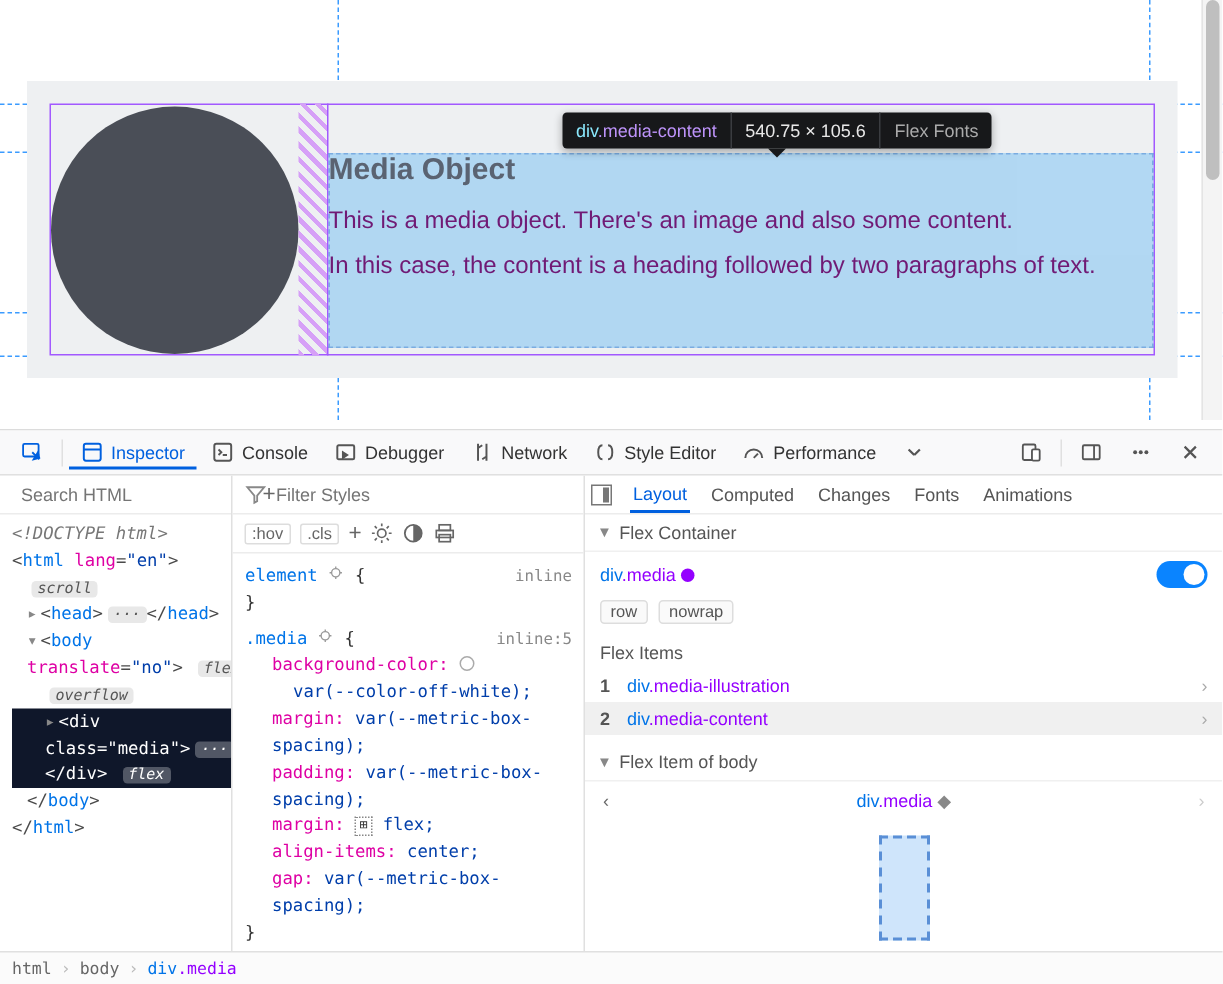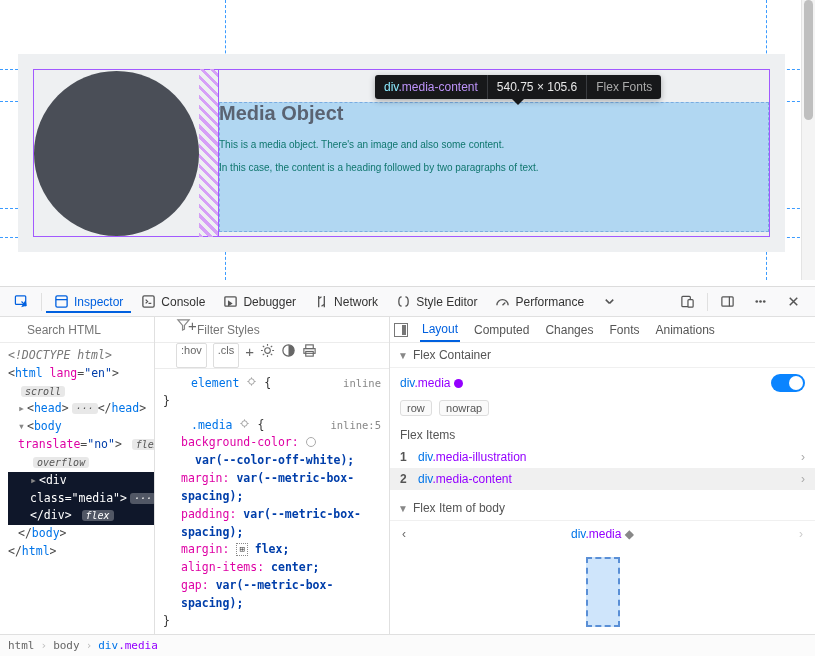--- a/index.html
+++ b/index.html
@@ -10,21 +10,21 @@
 .guide-v { position: absolute; top: 0; bottom: 0; border-left: 1px dashed #3b9bff; }
 
 .media-box { position: absolute; left: 18px; top: 54px; right: 30px; height: 198px; background: #eef0f2; padding: 15px; }
 .media { position: relative; display: flex; align-items: center; height: 168px; border: 1px solid #a259ff; }
 .media-illustration { width: 165px; height: 165px; border-radius: 50%; background: #4a4e57; flex-shrink: 0; }
 .hatch { width: 20px; height: 168px; background: repeating-linear-gradient(45deg, #d6a0f7 0 3px, transparent 3px 7px); flex-shrink: 0; border-right: 1px solid #a259ff; }
 .media-content { flex: 1; align-self: stretch; position: relative; }
 .content-highlight { position: absolute; left: 0; right: 0; top: 32px; bottom: 4px; background: #8ac8f3; opacity: 0.6; border: 1px dashed #2e7fd6; }
 .content-text { position: relative; padding-top: 32px; color: #4a5568; }
 .content-text h2 { font-size: 20px; font-weight: 600; margin-bottom: 14px; color: #5a6372; }
-.content-text p { font-size: 10px; margin-bottom: 12px; color: #0f766e; }
+.content-text p { font-size: 16px; margin-bottom: 12px; color: #701a75; }
 
 .tooltip { position: absolute; left: 375px; top: 75px; background: #17181a; color: #ddd; border-radius: 3px; display: inline-flex; font-size: 12px; align-items: center; box-shadow: 0 2px 6px rgba(0,0,0,.3); }
 .tooltip::after { content: ""; position: absolute; left: 50%; bottom: -6px; margin-left: -6px; border: 6px solid transparent; border-top-color: #17181a; border-bottom: none; }
 .tooltip .seg { padding: 5px 9px; border-right: 1px solid #3a3c40; }
 .tooltip .seg:last-child { border-right: none; }
 .tooltip .tag { color: #8be9fd; }
 .tooltip .cls { color: #bd93f9; }
 .tooltip .dim { color: #e8e8e8; }
 .tooltip .meta { color: #aaa; }
 
@@ -36,44 +36,44 @@
 .toolbar { display: flex; align-items: center; height: 30px; border-bottom: 1px solid #e0e0e0; padding: 0 6px; gap: 2px; background: #f9f9fa; }
 .tool-btn { display: inline-flex; align-items: center; gap: 5px; padding: 4px 8px; border-radius: 3px; cursor: pointer; color: #333; }
 .tool-btn.active { color: #0060df; border-bottom: 2px solid #0060df; border-radius: 0; padding-bottom: 2px; }
 .tool-sep { width: 1px; height: 18px; background: #e0e0e0; margin: 0 2px; }
 .spacer { flex: 1; }
 .icon { width: 15px; height: 15px; display: inline-block; }
 
 .main { flex: 1; display: flex; overflow: hidden; }
 .col { display: flex; flex-direction: column; border-right: 1px solid #e0e0e0; }
 .col:last-child { border-right: none; }
-.col-head { display: flex; height: 26px; border-bottom: 1px solid #ececec; padding: 0 21px; gap: 6px; color: #666; }
+.col-head { display: flex; align-items: center; height: 26px; border-bottom: 1px solid #ececec; padding: 0 8px; gap: 6px; color: #666; }
 .search-input { border: none; outline: none; font-size: 12px; flex: 1; background: transparent; }
 .mini-btn { font-size: 11px; color: #666; border: 1px solid #ddd; border-radius: 2px; padding: 0 4px; cursor: pointer; background: #fff; }
 
 .dom { flex: 1; overflow: auto; padding: 4px 0 4px 8px; font-family: Menlo, Consolas, monospace; font-size: 11.5px; line-height: 1.55; color: #4a4a4a; }
 .dom .line { white-space: pre; }
 .dom .ind1 { padding-left: 10px; } .dom .ind2 { padding-left: 22px; }
 .dom .doctype { color: #777; font-style: italic; }
 .dom .tagc { color: #0074e8; }
 .dom .attr { color: #de00a4; }
 .dom .val { color: #003eaa; }
 .dom .selected { background: #0f172a; color: #fff; display: block; }
 .dom .selected .tagc, .dom .selected .attr, .dom .selected .val { color: #fff; }
 .dom .badge { background: #e8e8e8; color: #555; border-radius: 3px; padding: 0 4px; font-size: 10px; margin-left: 3px; font-style: italic; }
 .dom .selected .badge { background: rgba(255,255,255,.28); color: #fff; }
 .dom .arrow { display: inline-block; width: 9px; color: #888; }
 
 .rules { flex: 1; overflow: auto; padding: 6px 8px; font-family: Menlo, Consolas, monospace; font-size: 11.5px; line-height: 1.55; }
 .rule-head { display: flex; align-items: baseline; }
-.rule-sel { color: #0074e8; margin-left: 28px; }
+.rule-sel { color: #0074e8; }
 .rule-src { color: #888; font-size: 10.5px; margin-left: auto; }
 .rule-body { padding-left: 18px; }
 .prop { color: #de00a4; }
-.valc { color: #003eaa; font-weight: bold; }
+.valc { color: #003eaa; }
 .swatch { display: inline-block; width: 10px; height: 10px; border: 1px solid #aaa; border-radius: 50%; vertical-align: -1px; margin-right: 3px; background: #fff; }
 .flex-sw { display: inline-block; border: 1px dotted #888; padding: 0 2px; font-size: 9px; line-height: 11px; vertical-align: 1px; }
 
 .right-tabs { display: flex; align-items: center; height: 26px; border-bottom: 1px solid #ececec; padding: 0 4px; gap: 12px; }
 .right-tabs .rtab { padding: 4px 2px; color: #555; cursor: pointer; }
 .right-tabs .rtab.active { color: #0060df; border-bottom: 2px solid #0060df; }
 .right-tabs .sq { width: 14px; height: 14px; border: 1px solid #777; }
 
 .panel { overflow: auto; flex: 1; font-size: 12px; }
 .acc-head { display: flex; align-items: center; padding: 5px 8px; border-bottom: 1px solid #f0f0f0; color: #555; cursor: pointer; }

